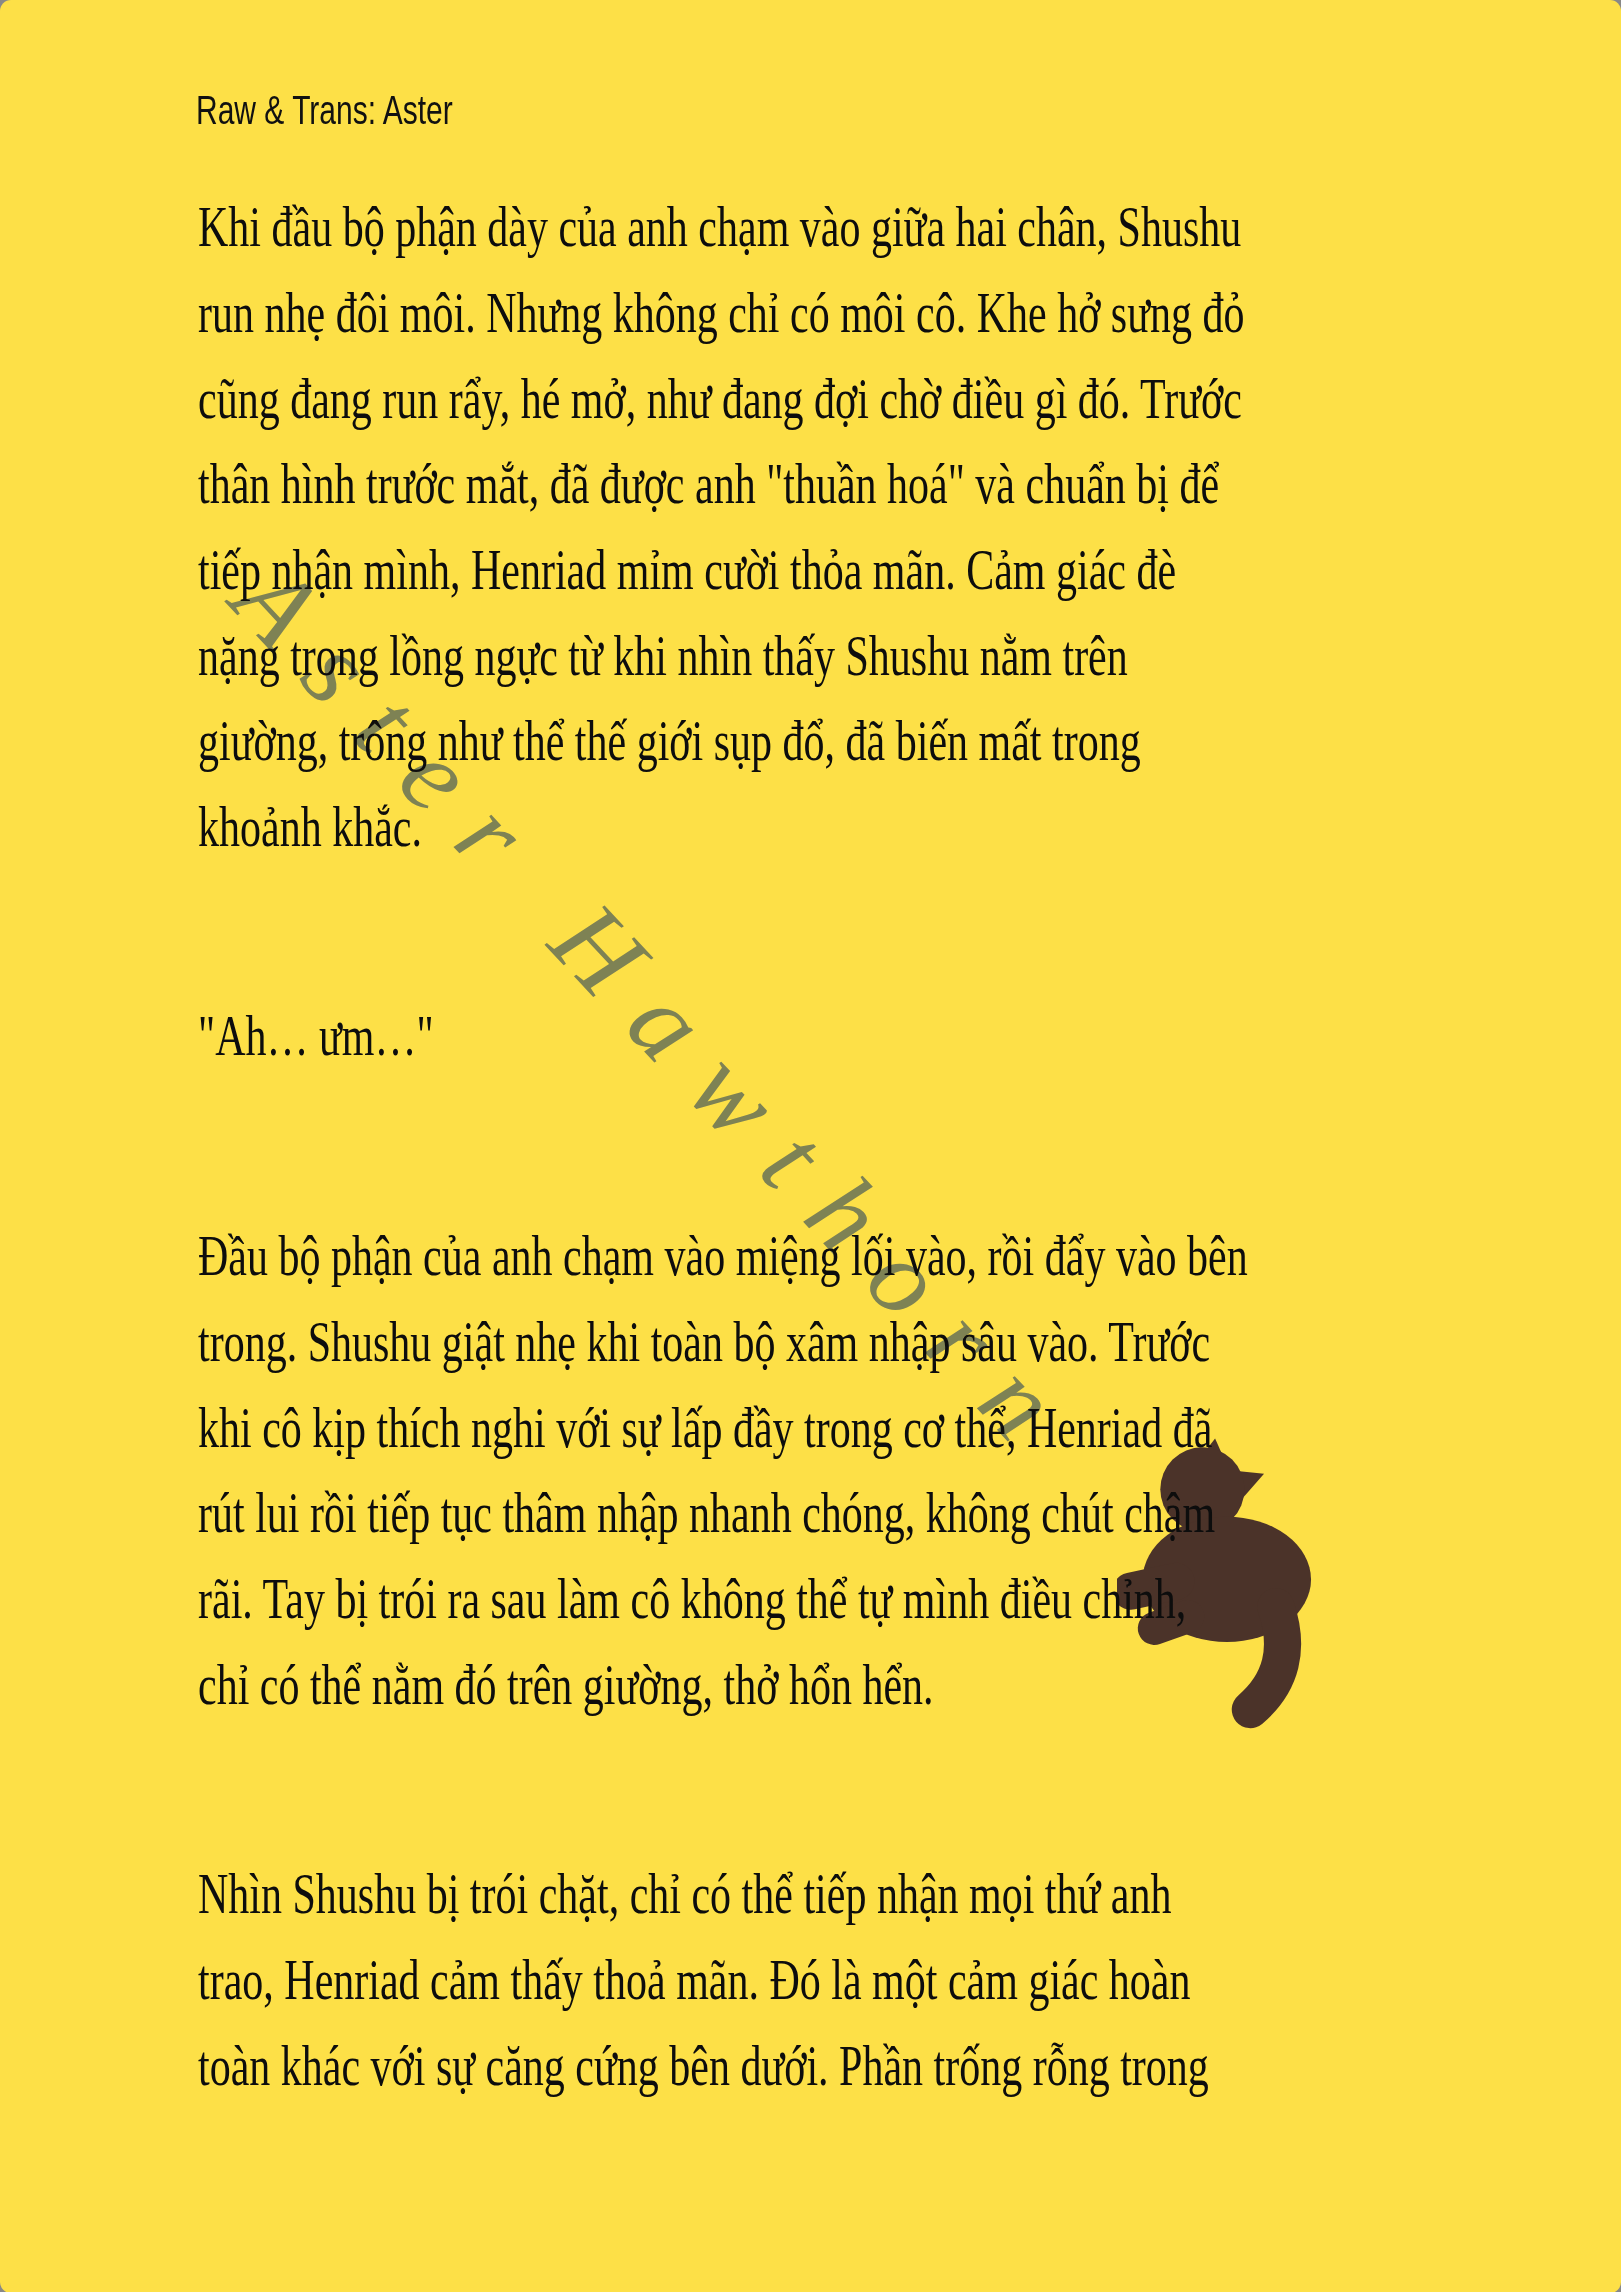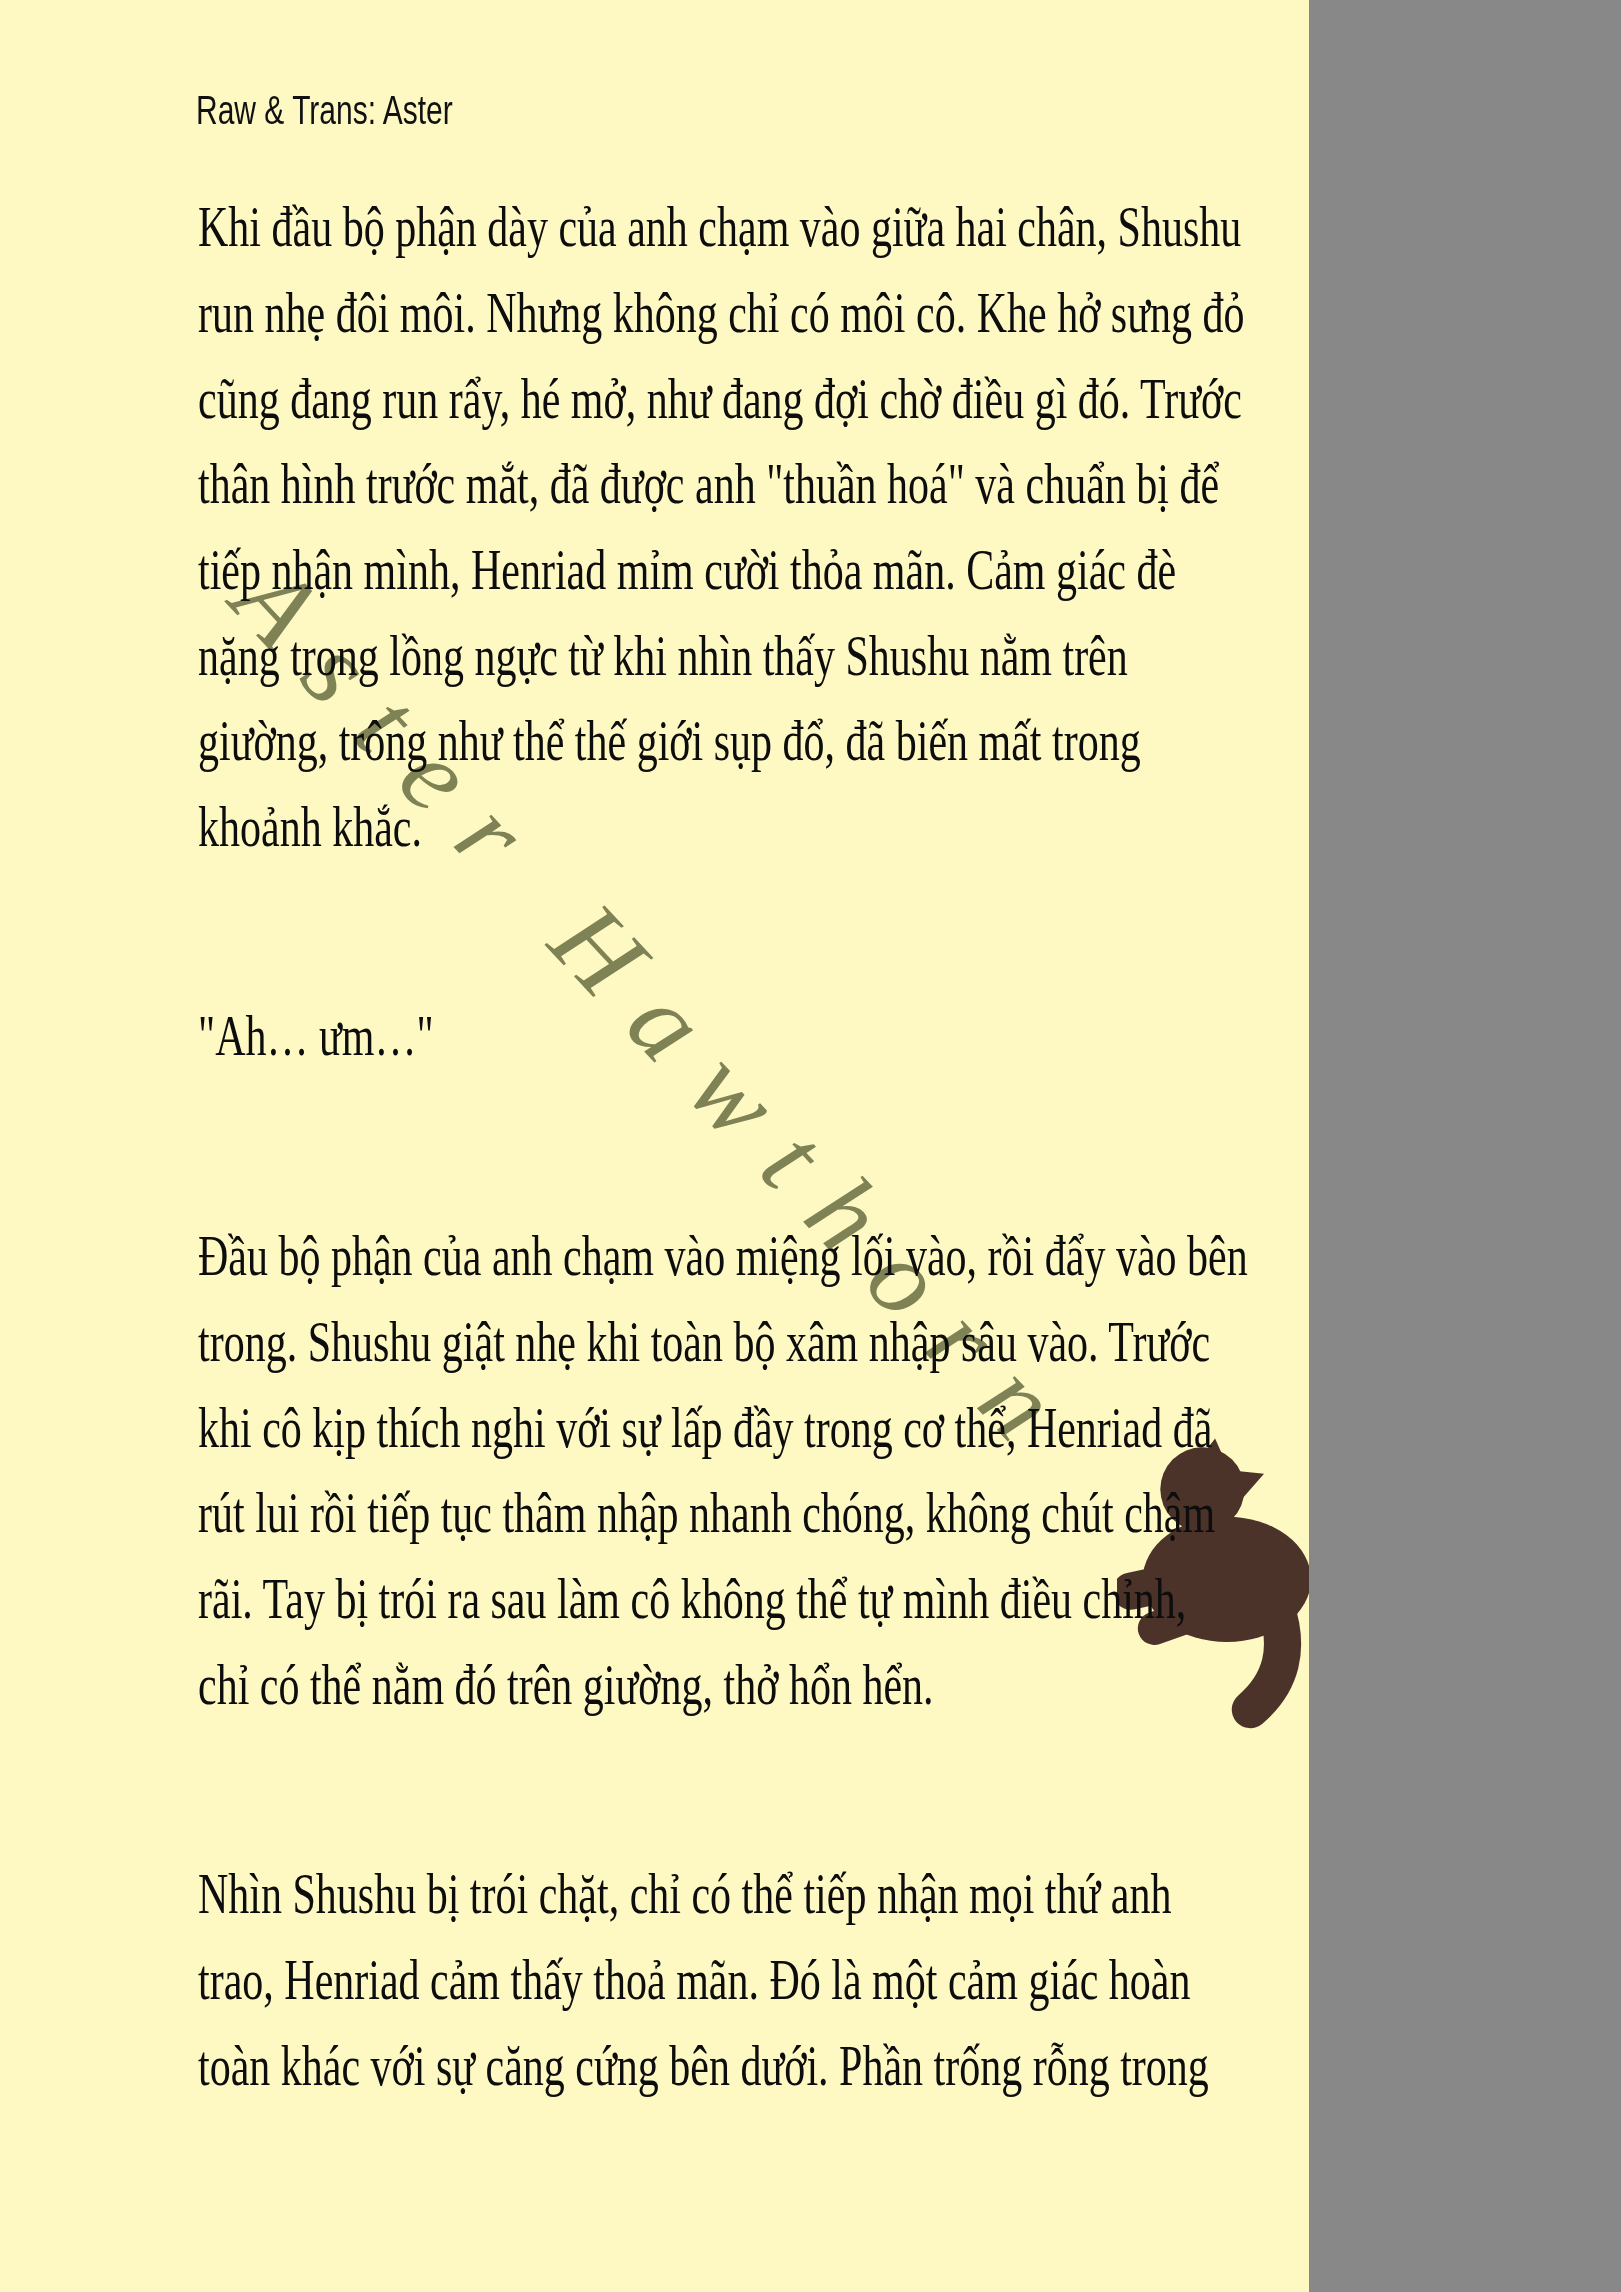--- a/index.html
+++ b/index.html
@@ -1,23 +1,24 @@
 <!DOCTYPE html>
 <html><head>
 <meta charset="utf-8">
 <style>
   html,body{margin:0;padding:0;}
   body{background:#888;}
   .page{
     position:relative;
-    width:1309px;height:2293px;
-    background:#fef9c3;
+    width:1621px;height:2293px;
+    background:#fde047;
     overflow:hidden;
     font-family:"Liberation Serif", serif;
     color:#0d0d0d;
+    border-radius:11px;
   }
   .header{
     position:absolute;
     left:196px;top:90px;
     font-family:"Liberation Sans", sans-serif;
     font-size:30px;
     line-height:30px;
     transform:scaleY(1.35);
     transform-origin:left top;
     color:#111111;

